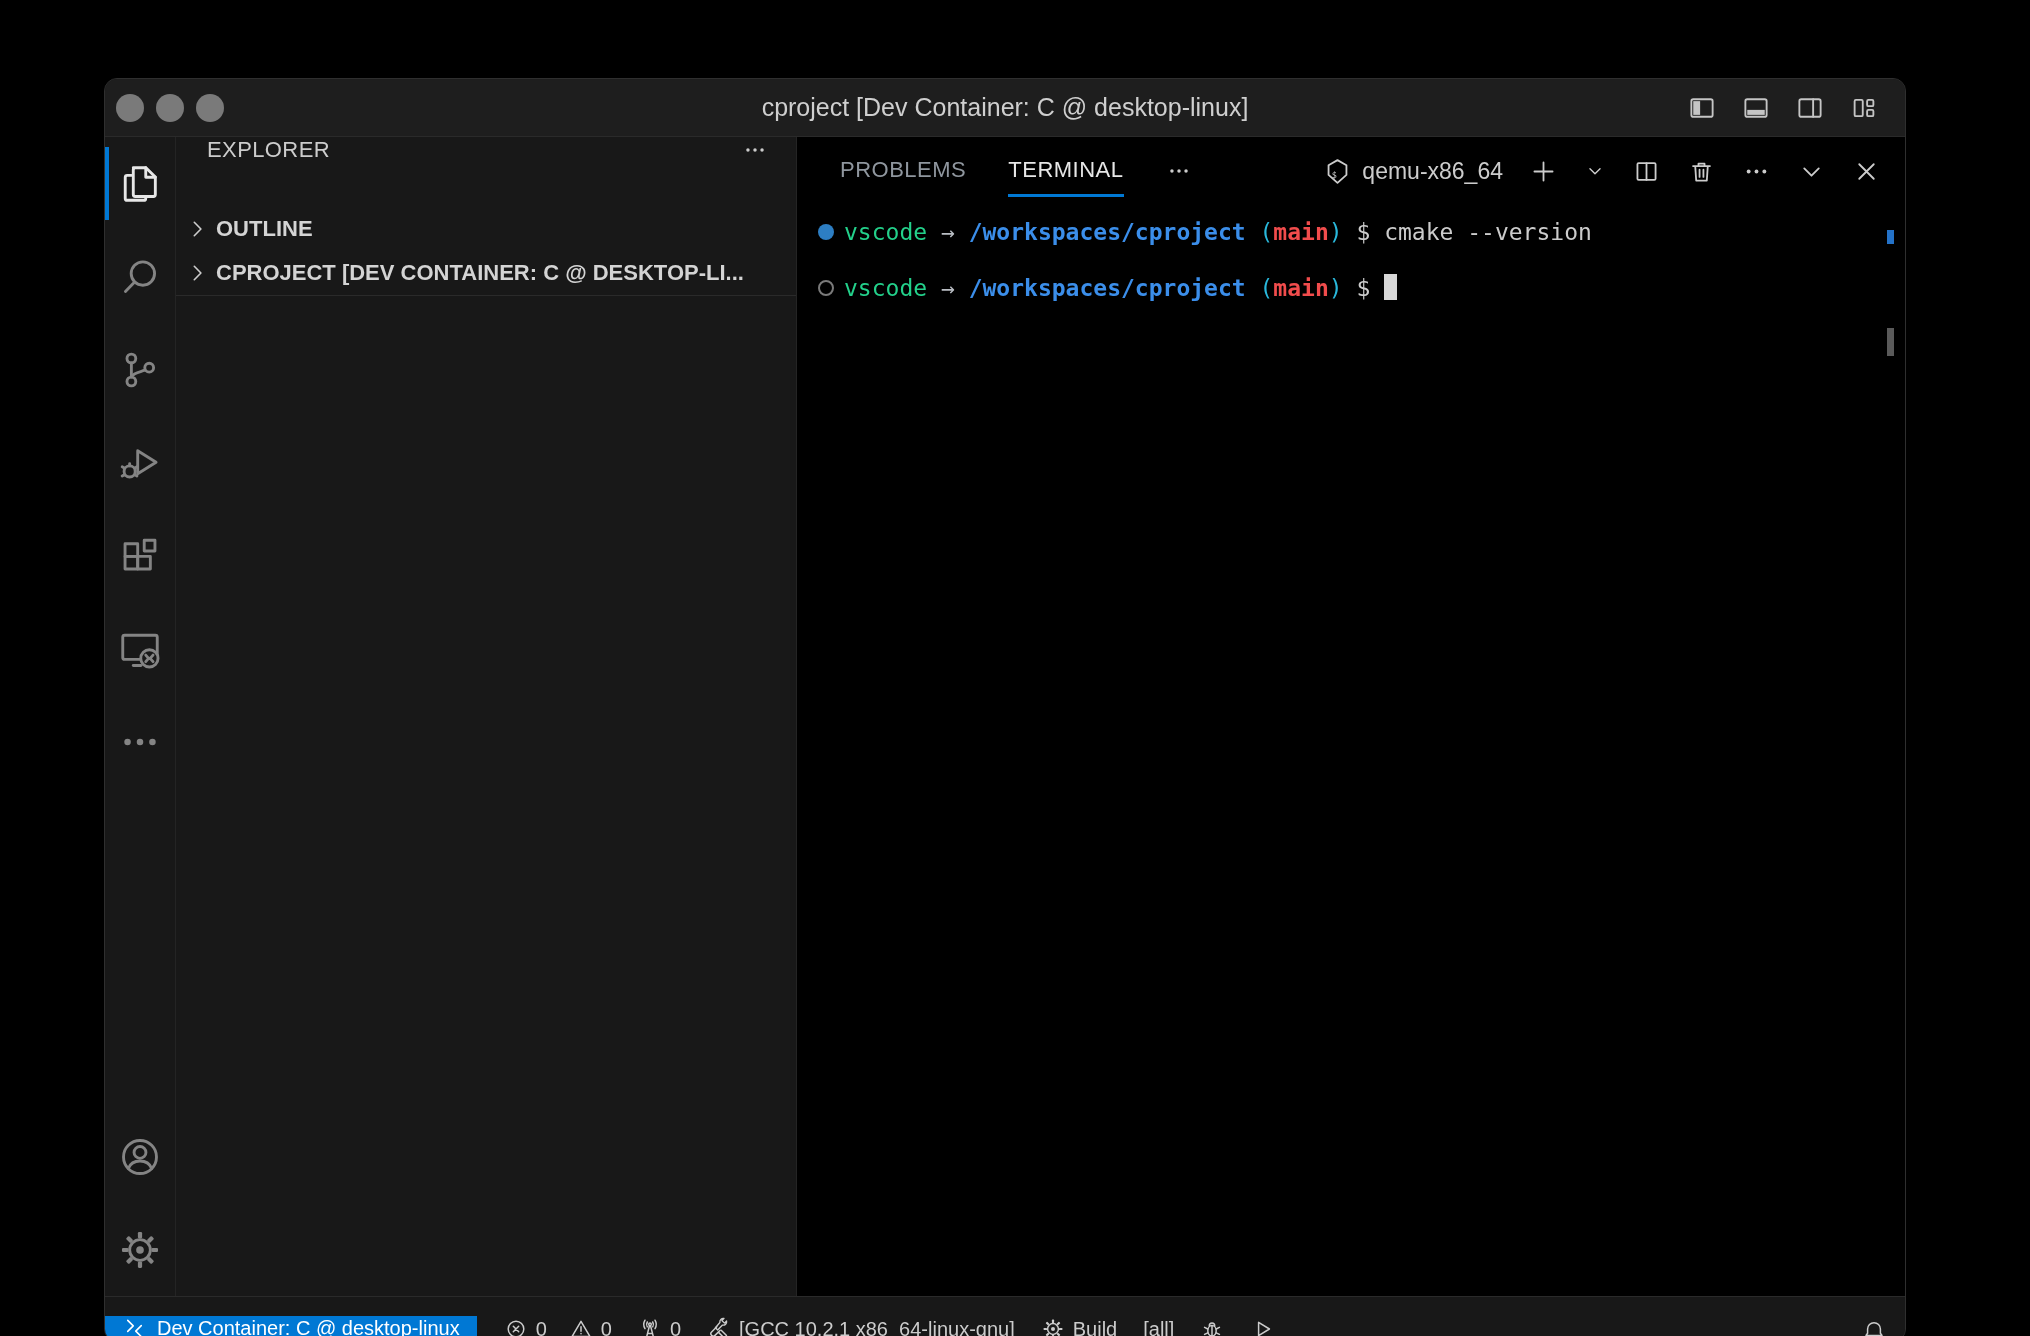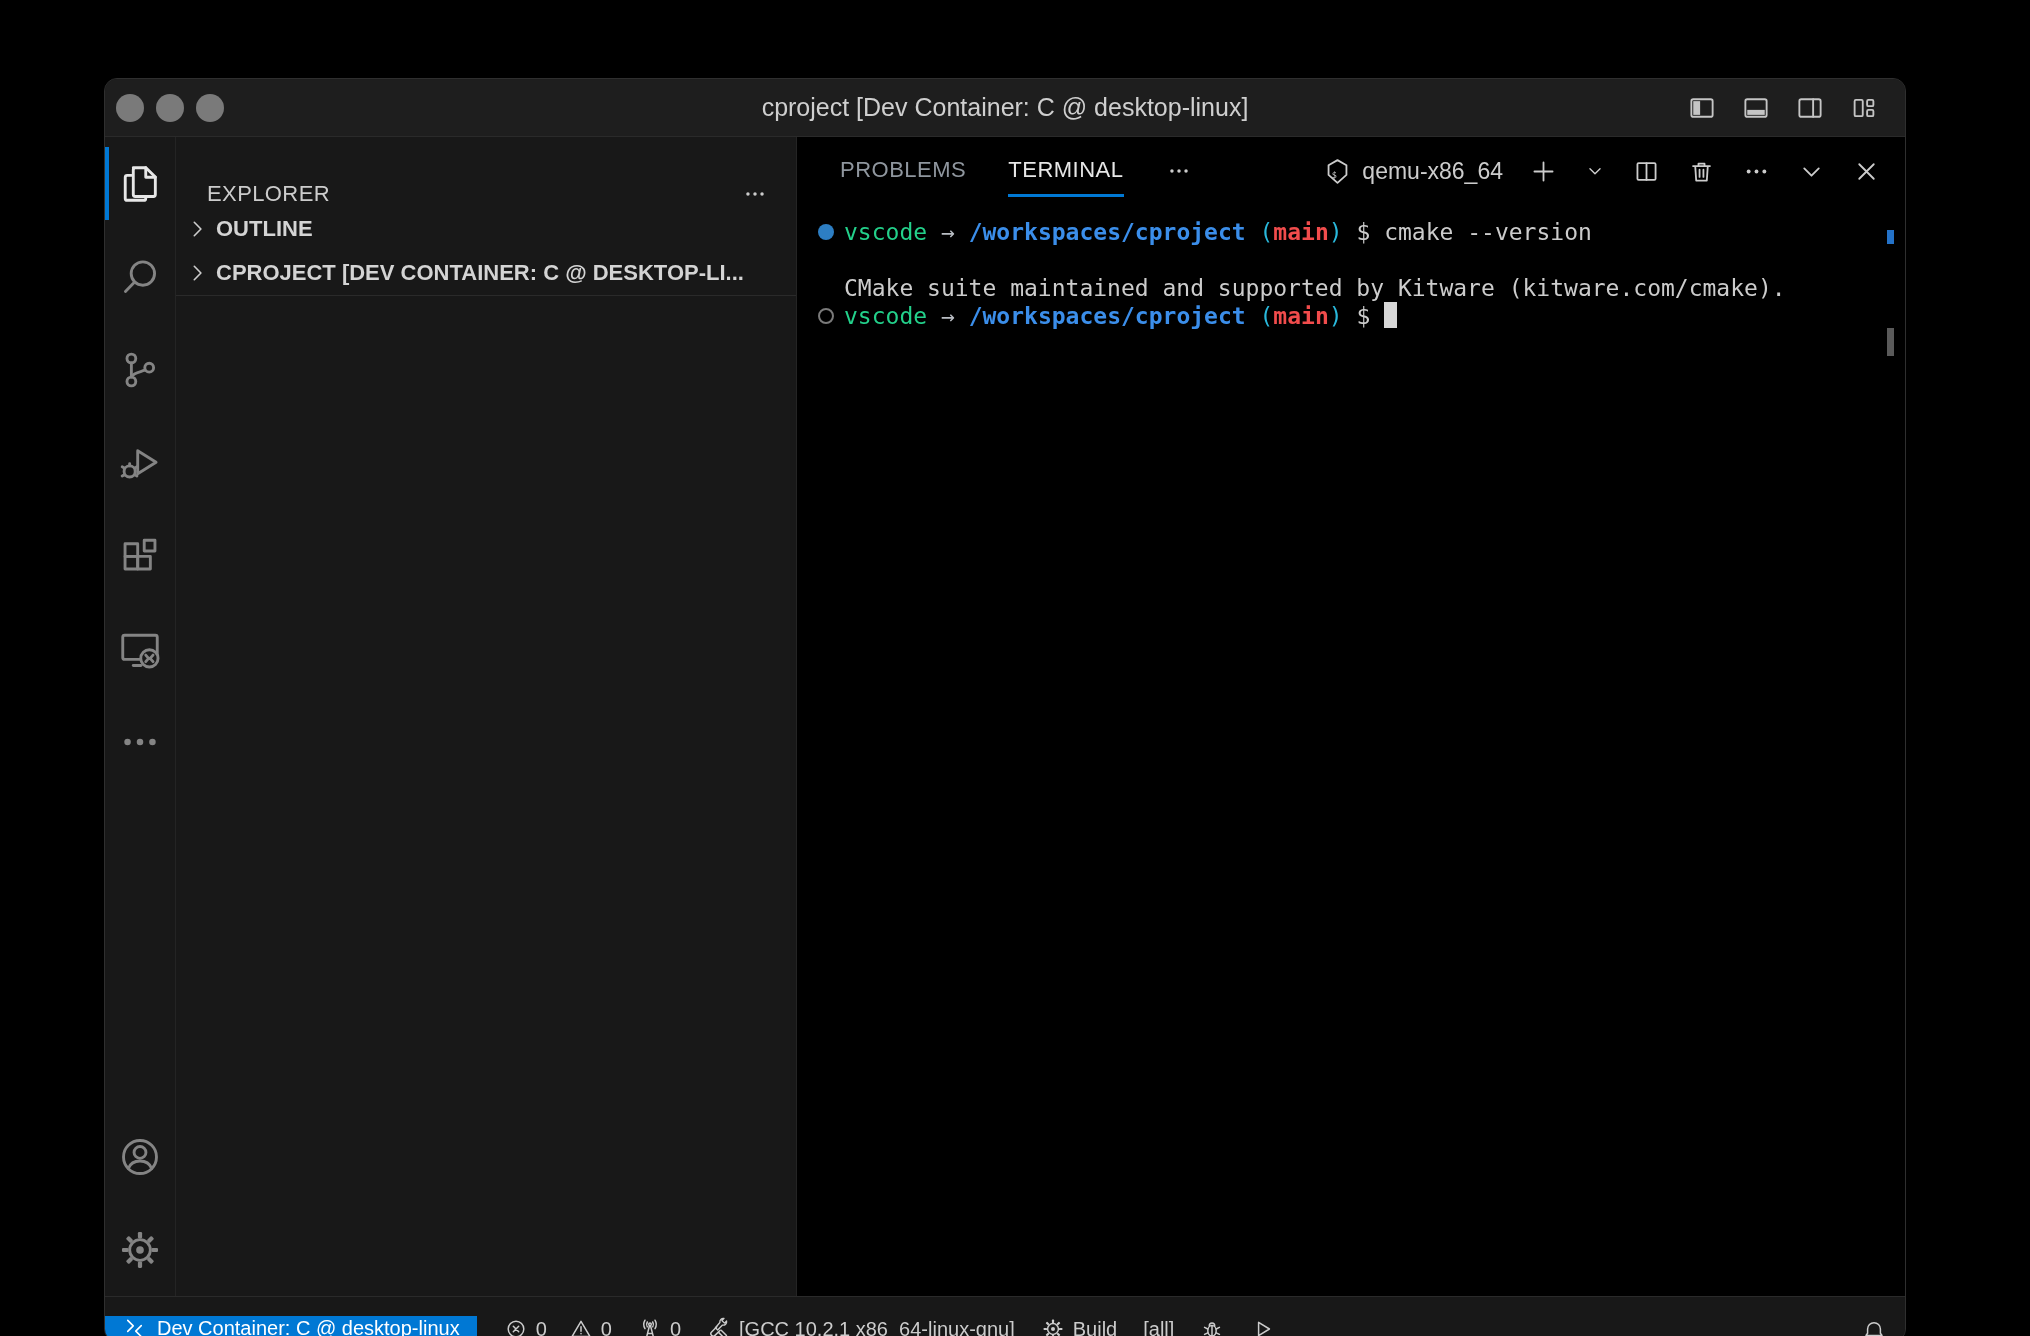--- a/index.html
+++ b/index.html
@@ -22,21 +22,21 @@
   .activitybar{width:70px;flex:0 0 70px;border-right:1px solid #242424;display:flex;
                flex-direction:column;align-items:stretch;}
   .ab-item{height:93px;display:flex;align-items:center;justify-content:center;
            position:relative;color:#848484;cursor:pointer;}
   .ab-item.active{color:#e7e7e7;}
   .ab-item.active::before{content:"";position:absolute;left:0;top:10px;bottom:10px;width:4px;background:#0078d4;}
   .ab-icon{width:46px;height:46px;display:block;}
   .ab-spacer{flex:1;}
   
   .sidebar{width:620px;flex:0 0 620px;border-right:1px solid #242424;display:flex;flex-direction:column;}
-  .sb-header{height:70px;flex:0 0 70px;display:flex;align-items:flex-end;padding:0 28px 0 31px;}
+  .sb-header{height:70px;flex:0 0 70px;display:flex;align-items:flex-start;padding:0 28px 0 31px;}
   .sb-title{color:#cccccc;font-size:22px;letter-spacing:0.4px;}
   .sb-more{margin-left:auto;width:26px;height:26px;color:#cccccc;cursor:pointer;}
   .sb-section{height:44px;display:flex;align-items:center;padding:0 10px 0 8px;
               color:#d4d4d4;font-weight:bold;font-size:22px;cursor:pointer;white-space:nowrap;overflow:hidden;}
   .sb-section.first{border-bottom:1px solid #2a2a2a;}
   .sb-chevron{width:26px;height:26px;flex:0 0 26px;margin-right:6px;color:#cccccc;}
   .sb-rest{flex:1;}
   
   .panel{flex:1;display:flex;flex-direction:column;position:relative;min-width:0;background:#000000;}
   .paneltabs{height:68px;flex:0 0 68px;display:flex;align-items:center;padding:0 24px 0 43px;}
@@ -304,21 +304,20 @@
                 </svg>
               </span>
             </span>
         </div>
       </div>
       <div class="terminal" id="terminal">
         <div class="ovr-blue"></div>
         <div class="ovr-gray"></div>
       <div class="t-line"><span class="t-gutter"><span class="dec-filled"></span></span><span class="seg-green">vscode</span><span class="seg-fg"> </span><span class="seg-arrow">→</span><span class="seg-fg"> </span><span class="seg-blue seg-b">/workspaces/cproject</span><span class="seg-fg"> </span><span class="seg-cyan">(</span><span class="seg-red seg-b">main</span><span class="seg-cyan">)</span><span class="seg-fg"> $ cmake --version</span></div>
           <div class="t-line"><span class="t-gutter"></span></div>
-          <div class="t-line"><span class="t-gutter"></span><span class="seg-fg">CMake suite maintained and supported by Kitware (kitware.com/cmake).</span></div>
           <div class="t-line"><span class="t-gutter"><span class="dec-outline"></span></span><span class="seg-green">vscode</span><span class="seg-fg"> </span><span class="seg-arrow">→</span><span class="seg-fg"> </span><span class="seg-blue seg-b">/workspaces/cproject</span><span class="seg-fg"> </span><span class="seg-cyan">(</span><span class="seg-red seg-b">main</span><span class="seg-cyan">)</span><span class="seg-fg"> $ </span><span class="cursor"></span></div>
         </div>
     </div>
   </div>
 
   <div class="statusbar">
     <div class="sb-remote">
       <span class="sb-remote-icon">
           <svg viewBox="0 0 24 24" fill="none" stroke="currentColor" stroke-width="1.5" stroke-linecap="round" stroke-linejoin="round">
             <path d="M5.5 4.2 10.8 9.5 5.5 14.8"></path>

